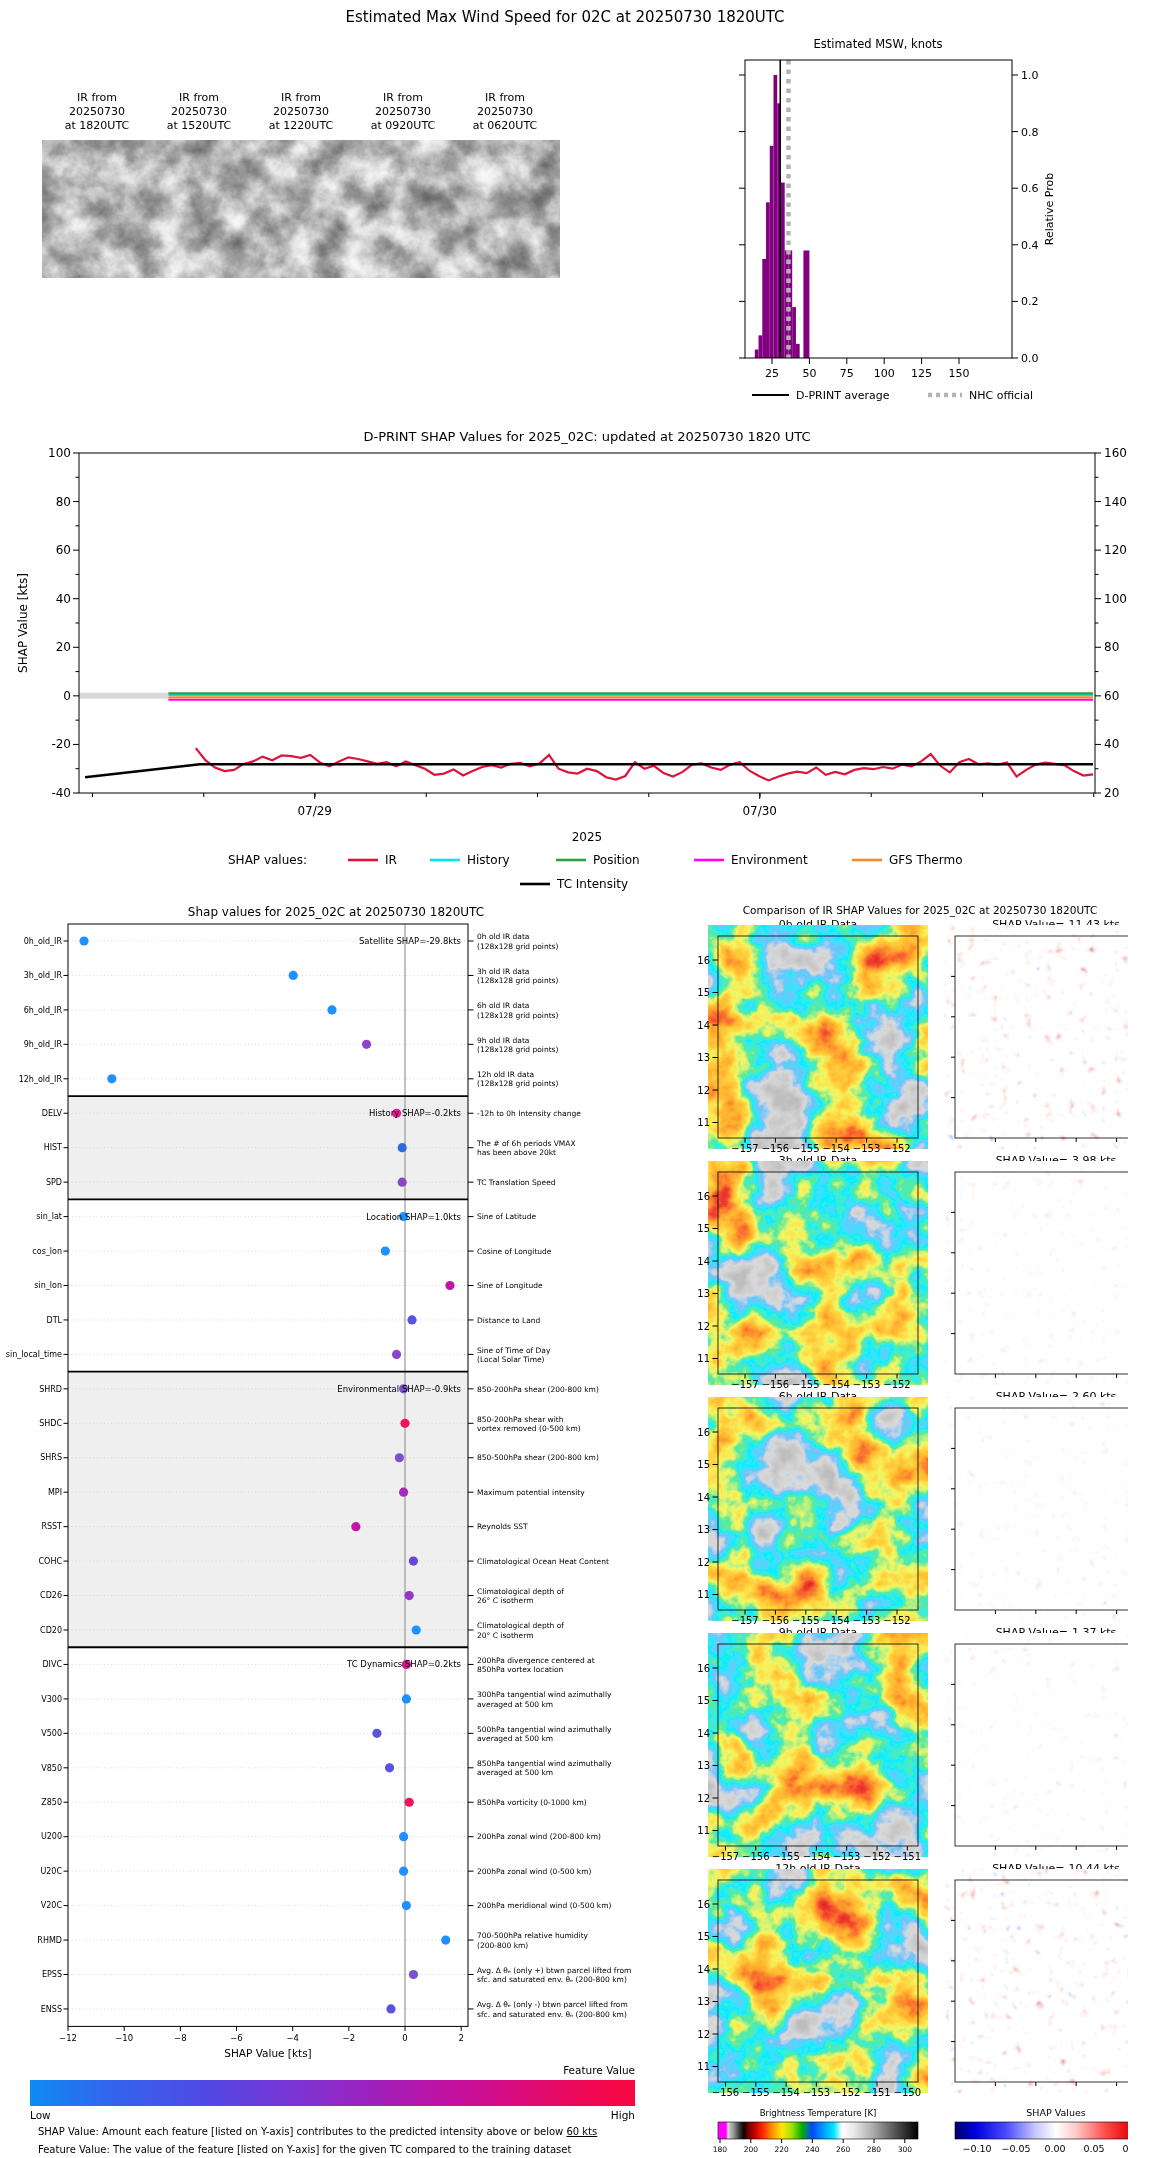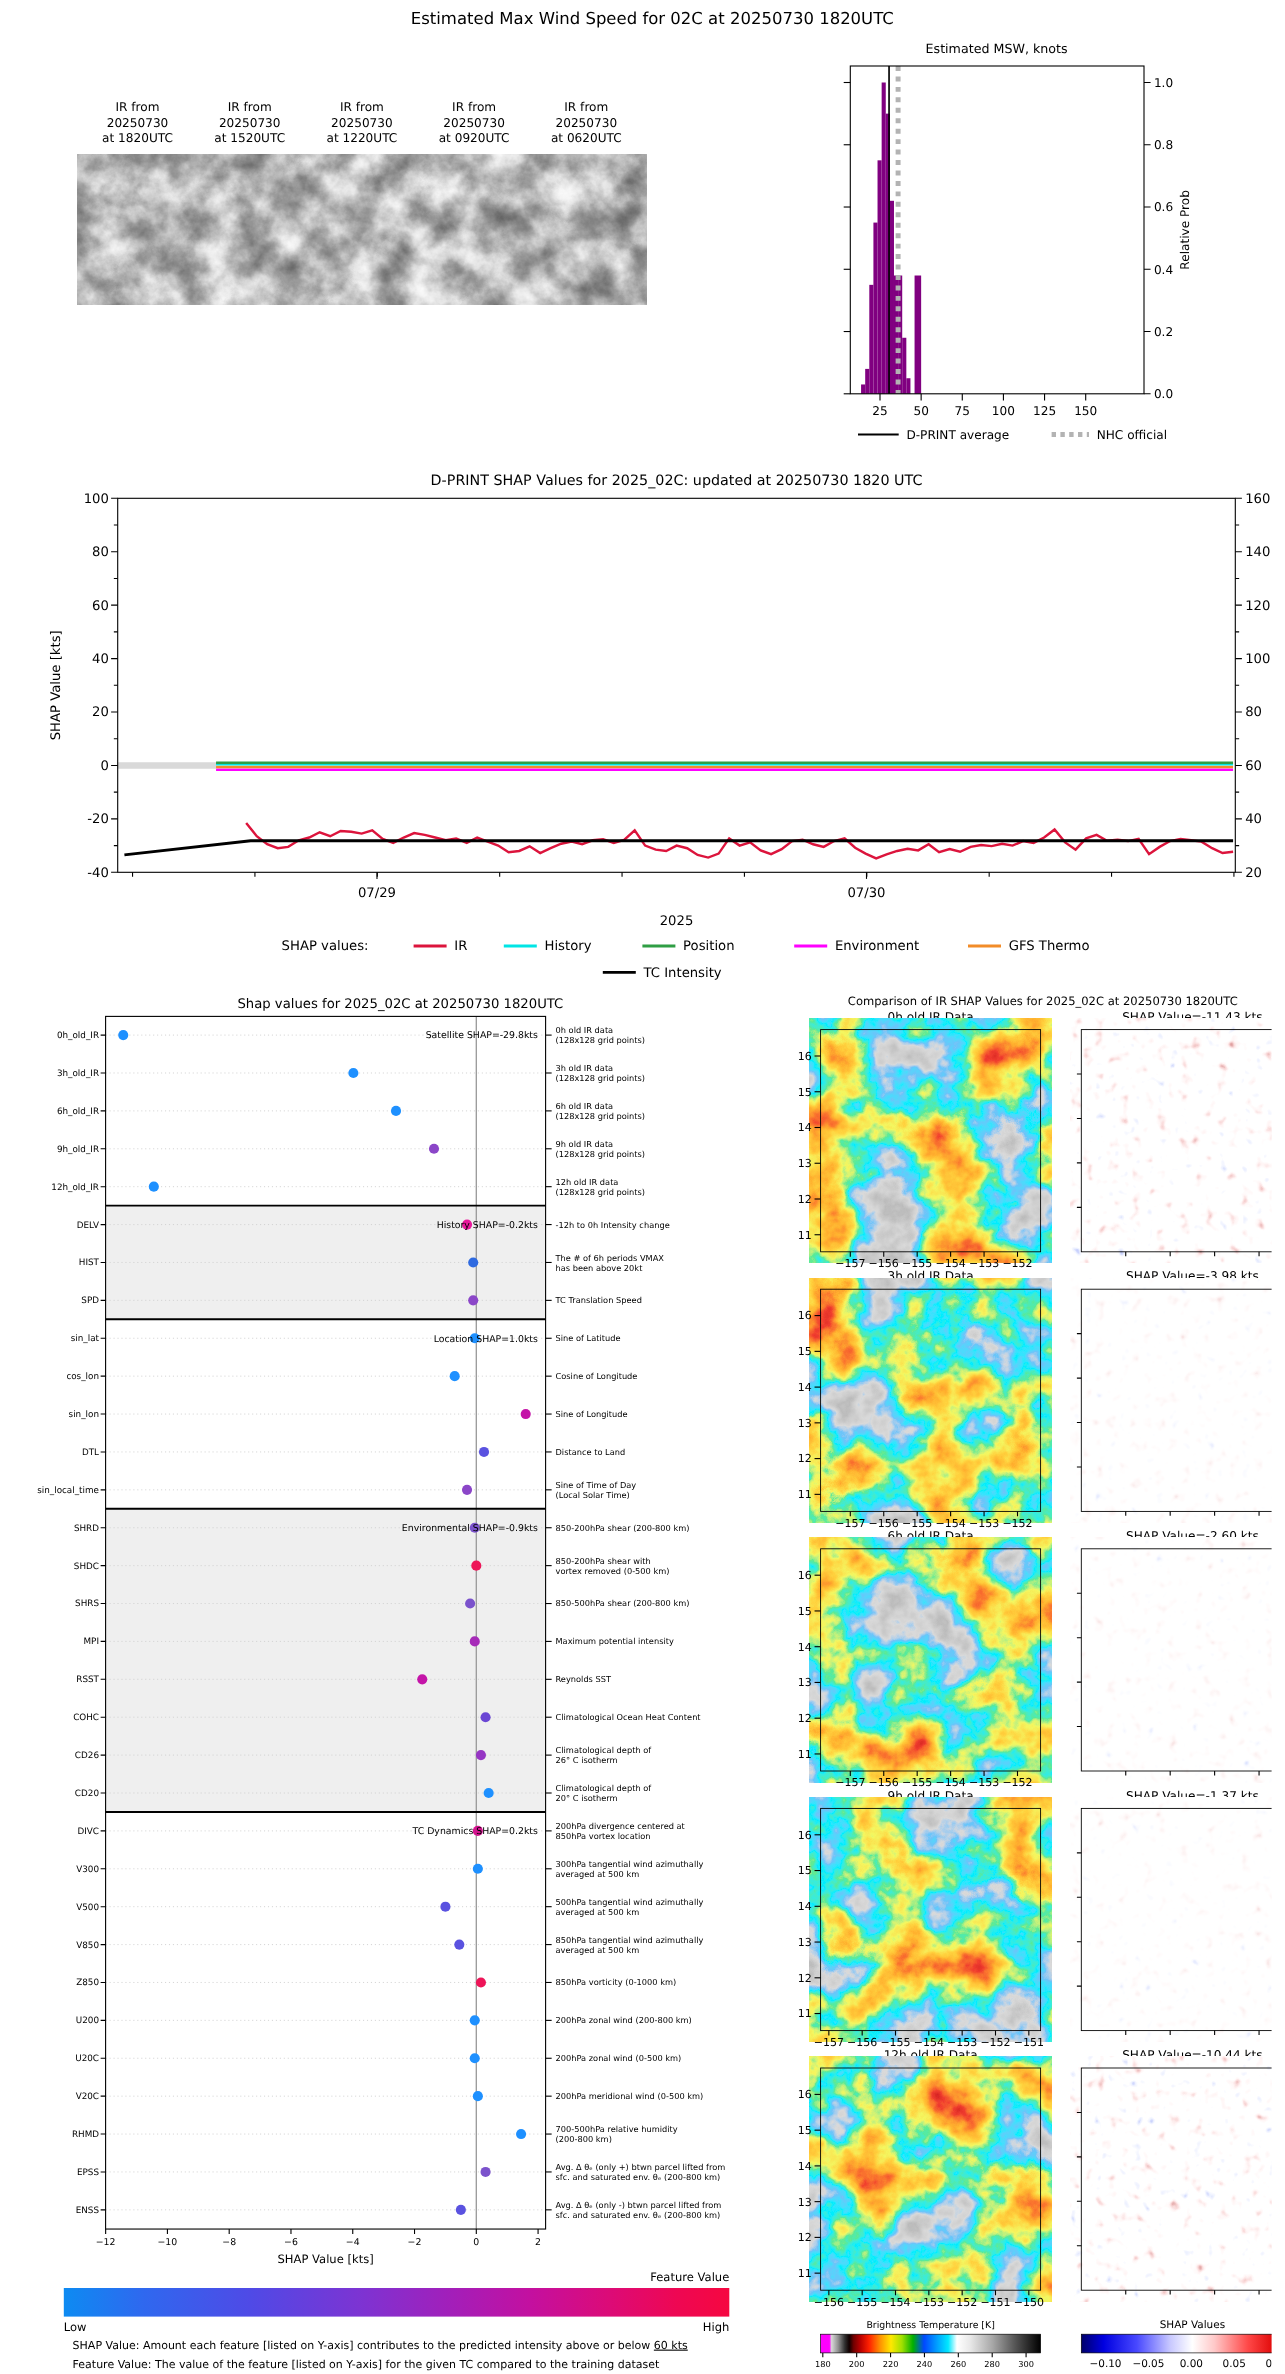--- a/index.html
+++ b/index.html
@@ -1,16 +1,16 @@
 <!DOCTYPE html>
 <html><head>
 <meta charset="utf-8">
 <style>
   html,body{margin:0;padding:0;background:#ffffff;}
-  #page{position:relative;width:1128px;height:2158px;background:#fff;font-family:"DejaVu Sans",sans-serif;overflow:hidden;padding-left:28px;}
+  #page{position:relative;width:1128px;height:2158px;background:#fff;font-family:"DejaVu Sans",sans-serif;overflow:hidden;}
   svg{font-family:"DejaVu Sans",sans-serif;}
   text{fill:#000;}
 </style>
 </head>
 <body>
 
 <div id="page">
 <svg id="fig" xmlns="http://www.w3.org/2000/svg" width="1168" height="2158" viewBox="0 0 1168 2158">
   <defs>
     <linearGradient id="gradFeature" x1="0" y1="0" x2="1" y2="0">

